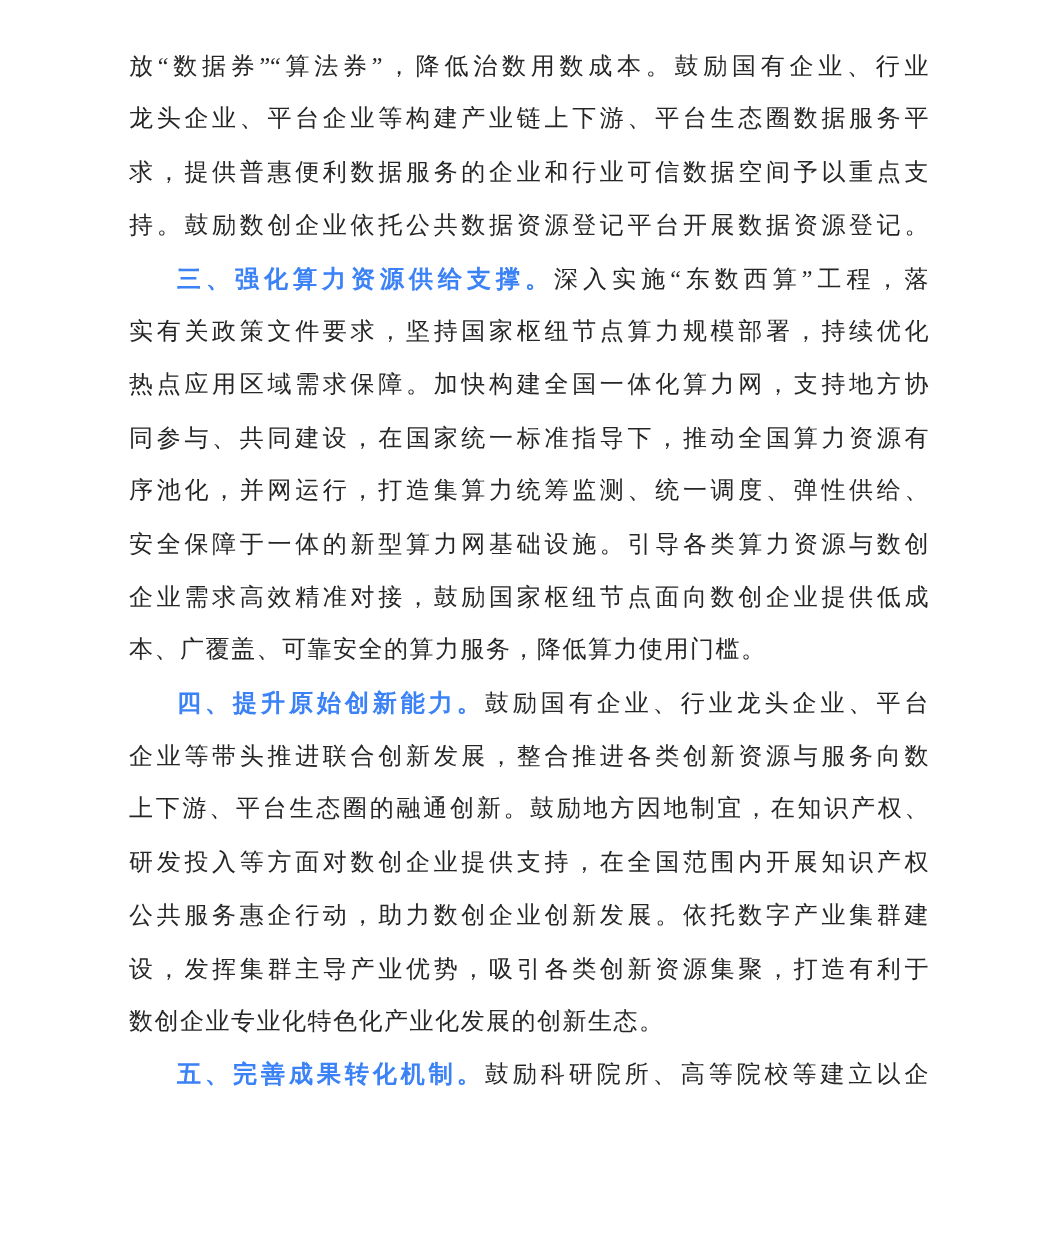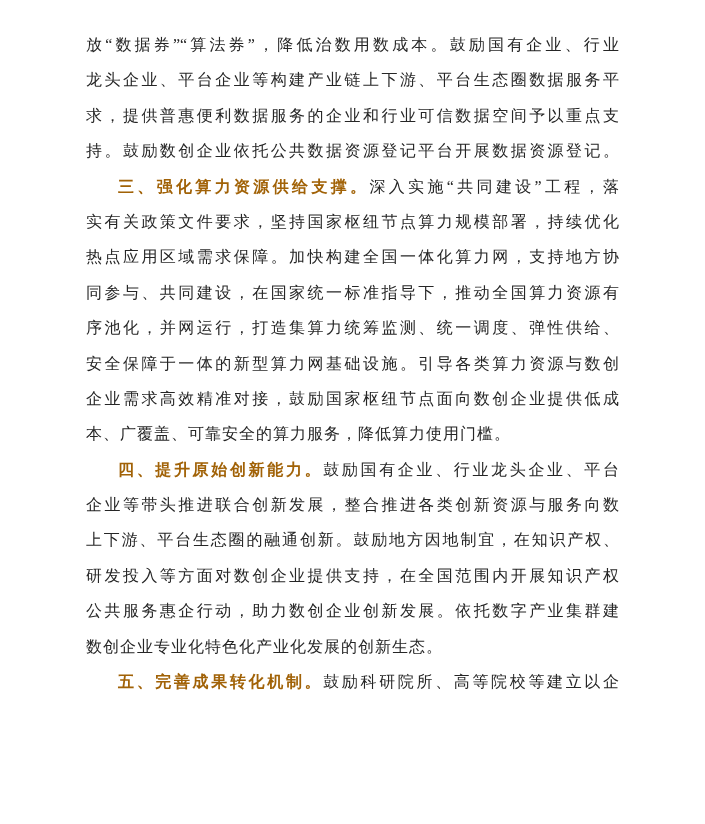--- a/index.html
+++ b/index.html
@@ -42,49 +42,50 @@
     text-indent: 2em;
   }
   .line.short {
     text-align: left;
     text-align-last: left;
     letter-spacing: 1px;
   }
   .line b.heading {
     font-family: "Liberation Sans", "DejaVu Sans", sans-serif;
     font-weight: 700;
-    color: #a16207;
+    color: #3b82f6;
   }
 </style>
 </head>
 <body>
 
 <div class="page">
   <div class="doc">
       <div class="para">
         <div class="line">放“数据券”“算法券”，降低治数用数成本。鼓励国有企业、行业</div>
         <div class="line">龙头企业、平台企业等构建产业链上下游、平台生态圈数据服务平</div>
         <div class="line">求，提供普惠便利数据服务的企业和行业可信数据空间予以重点支</div>
         <div class="line">持。鼓励数创企业依托公共数据资源登记平台开展数据资源登记。</div>
       </div>
       <div class="para">
-        <div class="line indent"><b class="heading">三、强化算力资源供给支撑。</b><span>深入实施“共同建设”工程，落</span></div>
+        <div class="line indent"><b class="heading">三、强化算力资源供给支撑。</b><span>深入实施“东数西算”工程，落</span></div>
         <div class="line">实有关政策文件要求，坚持国家枢纽节点算力规模部署，持续优化</div>
         <div class="line">热点应用区域需求保障。加快构建全国一体化算力网，支持地方协</div>
         <div class="line">同参与、共同建设，在国家统一标准指导下，推动全国算力资源有</div>
         <div class="line">序池化，并网运行，打造集算力统筹监测、统一调度、弹性供给、</div>
         <div class="line">安全保障于一体的新型算力网基础设施。引导各类算力资源与数创</div>
         <div class="line">企业需求高效精准对接，鼓励国家枢纽节点面向数创企业提供低成</div>
         <div class="line short">本、广覆盖、可靠安全的算力服务，降低算力使用门槛。</div>
       </div>
       <div class="para">
         <div class="line indent"><b class="heading">四、提升原始创新能力。</b><span>鼓励国有企业、行业龙头企业、平台</span></div>
         <div class="line">企业等带头推进联合创新发展，整合推进各类创新资源与服务向数</div>
         <div class="line">上下游、平台生态圈的融通创新。鼓励地方因地制宜，在知识产权、</div>
         <div class="line">研发投入等方面对数创企业提供支持，在全国范围内开展知识产权</div>
         <div class="line">公共服务惠企行动，助力数创企业创新发展。依托数字产业集群建</div>
+        <div class="line">设，发挥集群主导产业优势，吸引各类创新资源集聚，打造有利于</div>
         <div class="line short">数创企业专业化特色化产业化发展的创新生态。</div>
       </div>
       <div class="para">
         <div class="line indent"><b class="heading">五、完善成果转化机制。</b><span>鼓励科研院所、高等院校等建立以企</span></div>
       </div>
     </div>
 </div>
 
 </body></html>

